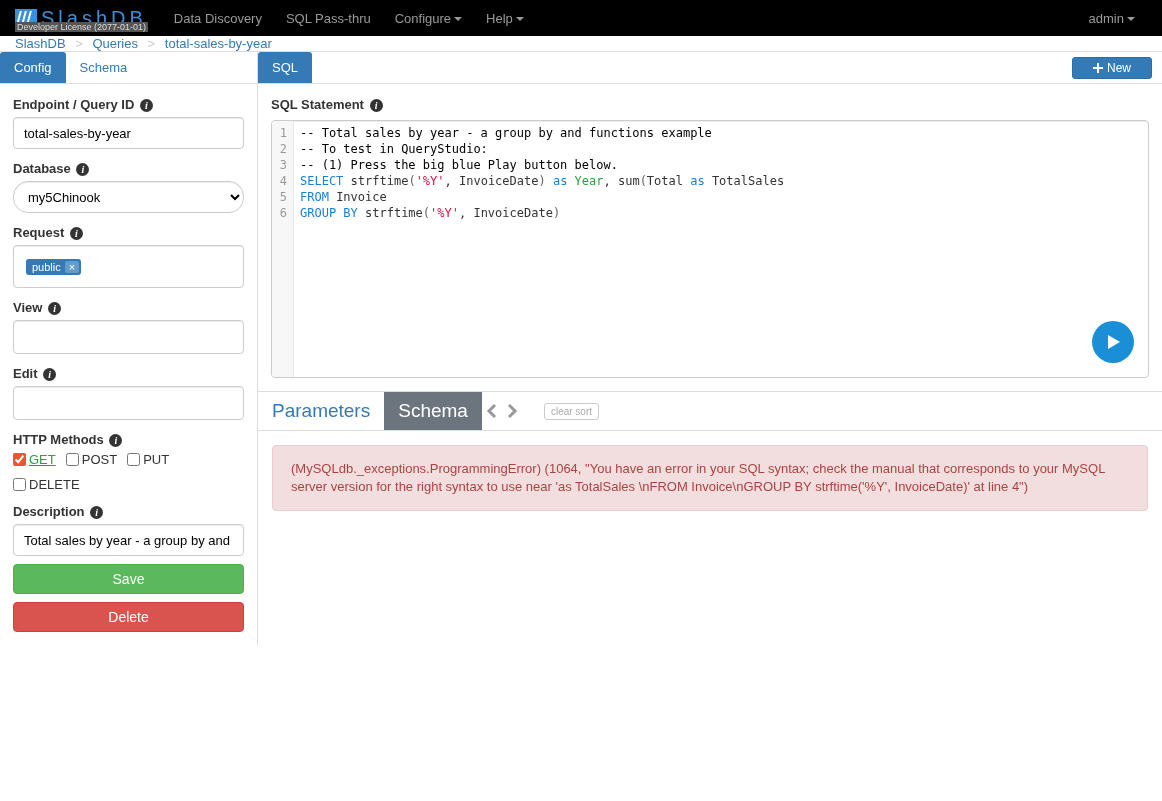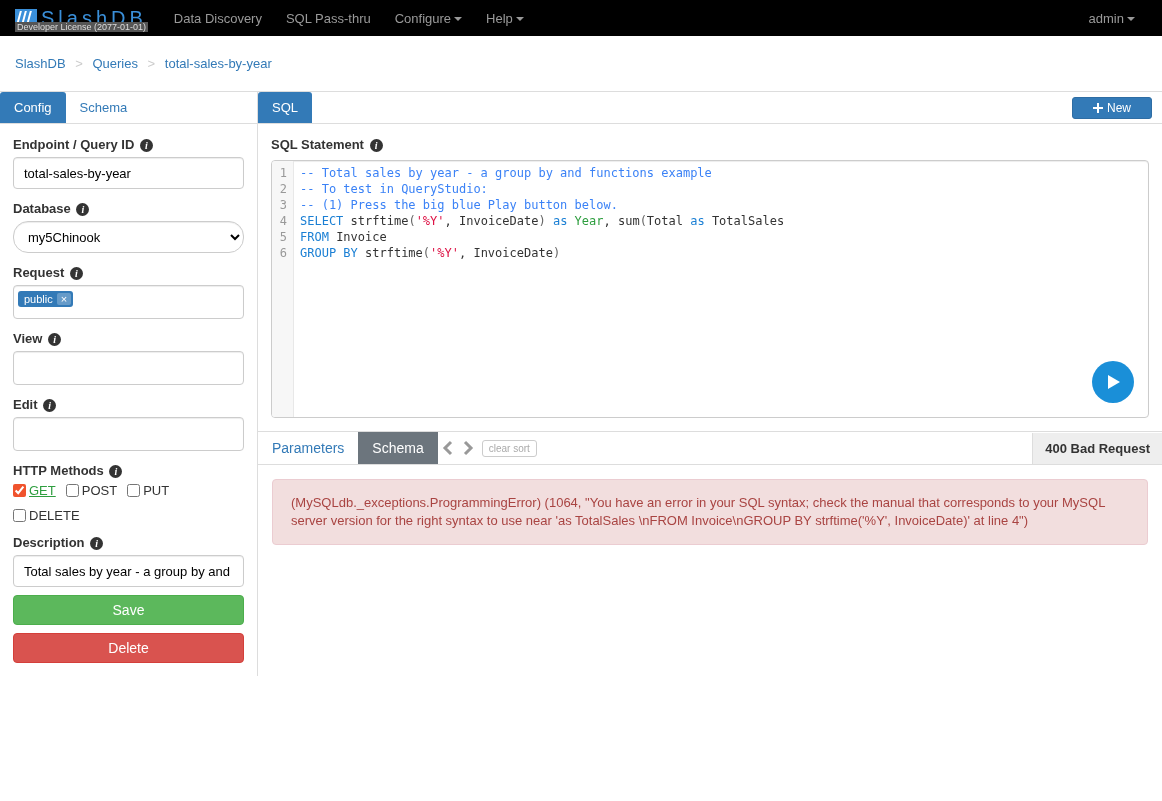--- a/index.html
+++ b/index.html
@@ -9,36 +9,36 @@
 .navbar .brand { display: flex; align-items: center; position: relative; margin-right: 15px; }
 .navbar .brand .logo-txt { color: #3a8fd9; font-size: 20px; letter-spacing: 4px; font-weight: 300; font-family: Arial; }
 .navbar .brand .logo-sq { display:inline-block; width:22px; height:18px; background:#3a8fd9; margin-right:4px; position:relative; }
 .navbar .brand .logo-sq::before { content:""; position:absolute; left:3px; top:2px; width:2px; height:14px; background:#fff; transform: skewX(-15deg); box-shadow: 5px 0 0 #fff, 10px 0 0 #fff; }
 .navbar .brand .lic { position: absolute; bottom: -2px; left: 0; font-size: 9px; background: #555; color: #ddd; padding: 0 2px; white-space: nowrap; }
 .navbar .nav { display: flex; gap: 0; }
 .navbar .nav a { color: #999; text-decoration: none; padding: 8px 12px; font-size: 13px; }
 .navbar .nav a .caret { display:inline-block; width:0; height:0; border-left:4px solid transparent; border-right:4px solid transparent; border-top:4px solid #999; margin-left:3px; vertical-align: middle;}
 .navbar .right { margin-left: auto; }
 
-.breadcrumb { padding: 20px 15px; font-size: 13px; }
+.breadcrumb { padding: 0 15px; font-size: 13px; }
 .breadcrumb a { color: #337ab7; text-decoration: none; }
 .breadcrumb .sep { color: #ccc; padding: 0 6px; }
 
 .main { display: flex; border-top: 1px solid #ddd; }
 .sidebar { width: 258px; border-right: 1px solid #ddd; }
 .sidebar-tabs { display: flex; border-bottom: 1px solid #ddd; }
 .sidebar-tabs .tab { padding: 8px 14px; font-size: 13px; color: #337ab7; cursor: pointer; }
 .sidebar-tabs .tab.active { background: #337ab7; color: #fff; border-radius: 3px 3px 0 0; }
 .sidebar-body { padding: 13px; }
 .form-label { font-weight: bold; font-size: 13px; margin-top: 12px; margin-bottom: 5px; display:block; }
 .form-label:first-child { margin-top: 0; }
 .info-icon { display:inline-block; width:13px; height:13px; border-radius:50%; background:#333; color:#fff; font-size:10px; text-align:center; line-height:13px; font-family: Georgia, serif; font-style: italic; font-weight: bold; margin-left: 2px; }
 .form-control { width: 100%; padding: 6px 10px; border: 1px solid #ccc; border-radius: 4px; font-size: 13px; height: 32px; box-shadow: inset 0 1px 1px rgba(0,0,0,.075); }
 select.form-control { background:#fff;border-radius:15px; }
-.tag-box { width:100%; min-height:34px; border:1px solid #ccc; border-radius:4px; padding:4px; box-shadow: inset 0 1px 1px rgba(0,0,0,.075);}
+.tag-box { width:100%; min-height:34px; border:1px solid #ccc; border-radius:4px; padding:12px; box-shadow: inset 0 1px 1px rgba(0,0,0,.075);}
 .tag { display:inline-block; background:#337ab7; color:#fff; font-size:11px; padding:2px 2px 2px 6px; border-radius:3px; }
 .tag .x { display:inline-block; background: rgba(255,255,255,.25); padding:0 4px; margin-left:4px; border-radius:2px; cursor:pointer; }
 .http-methods { display:flex; flex-wrap:wrap; gap:10px; font-size:13px; }
 .http-methods label { display:flex; align-items:center; gap:3px; }
 .http-methods input[type=checkbox]{ accent-color:#f0532d; }
 .http-methods .get { color:#2e9e3f; text-decoration:underline; }
 .btn { display:block; width:100%; padding:6px 12px; font-size:14px; border-radius:4px; border:1px solid transparent; text-align:center; margin-top:8px; cursor:pointer; }
 .btn-success { background:#5cb85c; color:#fff; border-color:#4cae4c; }
 .btn-danger { background:#d9534f; color:#fff; border-color:#d43f3a; }
 
@@ -48,34 +48,34 @@
 .content-tabs .tab.active { background:#337ab7; color:#fff; border-radius:3px 3px 0 0; }
 .content-tabs .new-btn { margin-left:auto; margin-right:10px; background:#337ab7; color:#fff; border:1px solid #2e6da4; border-radius:3px; padding:3px 20px; font-size:12px; cursor:pointer; display:flex; align-items:center; gap:4px; }
 .new-btn .plus { width:10px; height:10px; display: inline-flex; align-items:center; justify-content:center;}
 
 .sql-area { padding: 13px; }
 .sql-title { font-weight:bold; font-size:13px; margin-bottom:8px; }
 .editor { border:1px solid #ccc; border-radius:4px; height:258px; display:flex; font-family: Menlo, Monaco, Consolas, monospace; font-size:12px; position:relative; overflow:hidden; box-shadow: inset 0 1px 1px rgba(0,0,0,.075);}
 .gutter { background:#f7f7f7; color:#999; text-align:right; padding:4px 6px; border-right:1px solid #e8e8e8; user-select:none; min-width:22px; }
 .gutter div { line-height:16px; }
 .code { padding:4px 6px; white-space:pre; line-height:16px; }
-.c-comment { color:#3b82f6; }
+.c-comment { color:#000000; }
 .c-kw { color:#1a7fd4; }
 .c-str { color:#d14; }
 .c-op { color:#666; }
 .c-alias { color:#2e9e3f; }
 .play { position:absolute; right:14px; bottom:14px; width:42px; height:42px; border-radius:50%; background:#1a8fd8; display:flex; align-items:center; justify-content:center; cursor:pointer; }
 .play svg { fill:#fff; }
 
 .result-bar { display:flex; align-items:center; border:1px solid #ddd; border-left:none; border-right:none; }
-.result-bar .tab { padding:8px 14px; font-size:14px; color:#337ab7; cursor:pointer;text-align:right; }
+.result-bar .tab { padding:8px 14px; font-size:19px; color:#337ab7; cursor:pointer;text-align:right; }
 .result-bar .tab.active { background:#6c757d; color:#fff; }
 .result-bar .nav-arrow { width:18px; height:24px; display:flex; align-items:center; justify-content:center; color:#999; cursor:pointer; margin:0 1px;}
 .result-bar .nav-arrow svg{ stroke:#999; }
-.result-bar .clear { font-size:10px; color:#aaa; border:1px solid #ccc; border-radius:3px; padding:2px 6px; margin-left:4px; background:#fff; cursor:pointer;text-align:center; }
+.result-bar .clear { font-size:10px; color:#aaa; border:1px solid #ccc; border-radius:3px; padding:2px 6px; margin-left:22px; background:#fff; cursor:pointer;text-align:center; }
 .result-bar .status { margin-left:auto; background:#eee; padding:8px 12px; font-size:13px; font-weight:bold; border-left:1px solid #ddd; }
 
 .url-row { display:flex; align-items:stretch; border-bottom:1px solid #ddd; }
 .url-row input { flex:1; border:none; background:#f3f3f3; padding:8px 10px; font-size:12px; color:#555; }
 .url-row .copy { width:34px; display:flex; align-items:center; justify-content:center; border-left:1px solid #ddd; cursor:pointer; color:#666; }
 
 .error-box { margin:14px; padding:14px 18px; background:#f2dede; border:1px solid #ebccd1; color:#a94442; border-radius:4px; font-size:13px; line-height:1.4; }
 </style>
 </head>
 <body>
@@ -204,19 +204,18 @@
           <svg width="14" height="18" viewBox="0 0 14 18" fill="none">
             <path d="M10 3L4 9l6 6" stroke-width="3"></path>
           </svg>
         </div>
       <div class="nav-arrow">
           <svg width="14" height="18" viewBox="0 0 14 18" fill="none">
             <path d="M4 3l6 6-6 6" stroke-width="3"></path>
           </svg>
         </div>
       <button class="clear">clear sort</button>
-      <div class="status">400 Bad Request</div>
     </div>
 
 
     <div class="error-box">(MySQLdb._exceptions.ProgrammingError) (1064, "You have an error in your SQL syntax; check the manual that corresponds to your MySQL server version for the right syntax to use near 'as TotalSales \nFROM Invoice\nGROUP BY strftime('%Y', InvoiceDate)' at line 4")</div>
   </div>
 </div>
 
 </body></html>

